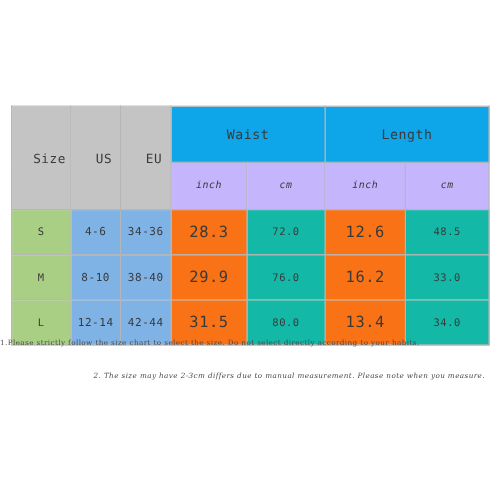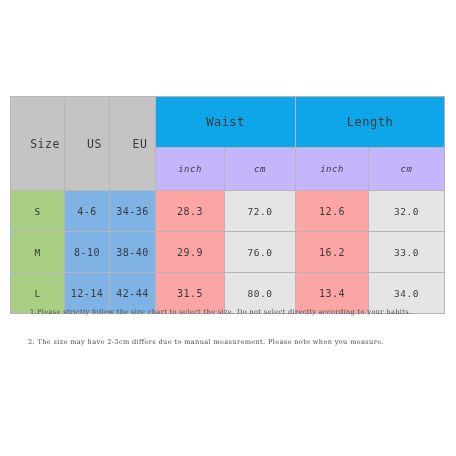--- a/index.html
+++ b/index.html
@@ -72,50 +72,50 @@
   }
   td.cell-us,
   td.cell-eu {
     background: #7fb2e5;
     font-size: 10px;
     font-weight: bold;
     height: 38px;
     color: #25374d;
   }
   td.cell-inch {
-    background: #fca5a5;
-    font-size: 10px;
+    background: #f97316;
+    font-size: 14px;
     height: 38px;
   }
   td.cell-cm {
-    background: #e5e5e5;
+    background: #14b8a6;
     font-size: 9.5px;
     height: 38px;
   }
 
   
   #notes {
     position: absolute;
     left: 0;
     top: 308px;
     width: 456px;
   }
   .note {
     font-family: "DejaVu Serif", serif;
     font-size: 6.6px;
     color: #4a4a4a;
     letter-spacing: 0.35px;
     white-space: nowrap;
   }
   .note-1 {
-    margin-left: 30px;
     margin-bottom: 22px;
   }
   .note-2 {
-    margin-left: 28px;
+    margin-left: 85px;
+    font-style: italic;
   }
 </style>
 </head>
 <body>
 
 <div id="chart-wrap">
   <table class="size-chart">
     <colgroup>
       <col style="width:54px">
       <col style="width:45px">
@@ -141,21 +141,21 @@
       </tr>
     </thead>
     <tbody>
       <tr>
         <td class="cell-size">S</td>
         <td class="cell-us">4-6</td>
         <td class="cell-eu">34-36</td>
         <td class="cell-inch">28.3</td>
         <td class="cell-cm">72.0</td>
         <td class="cell-inch">12.6</td>
-        <td class="cell-cm">32.0</td>
+        <td class="cell-cm">48.5</td>
       </tr>
       <tr>
         <td class="cell-size">M</td>
         <td class="cell-us">8-10</td>
         <td class="cell-eu">38-40</td>
         <td class="cell-inch">29.9</td>
         <td class="cell-cm">76.0</td>
         <td class="cell-inch">16.2</td>
         <td class="cell-cm">33.0</td>
       </tr>

